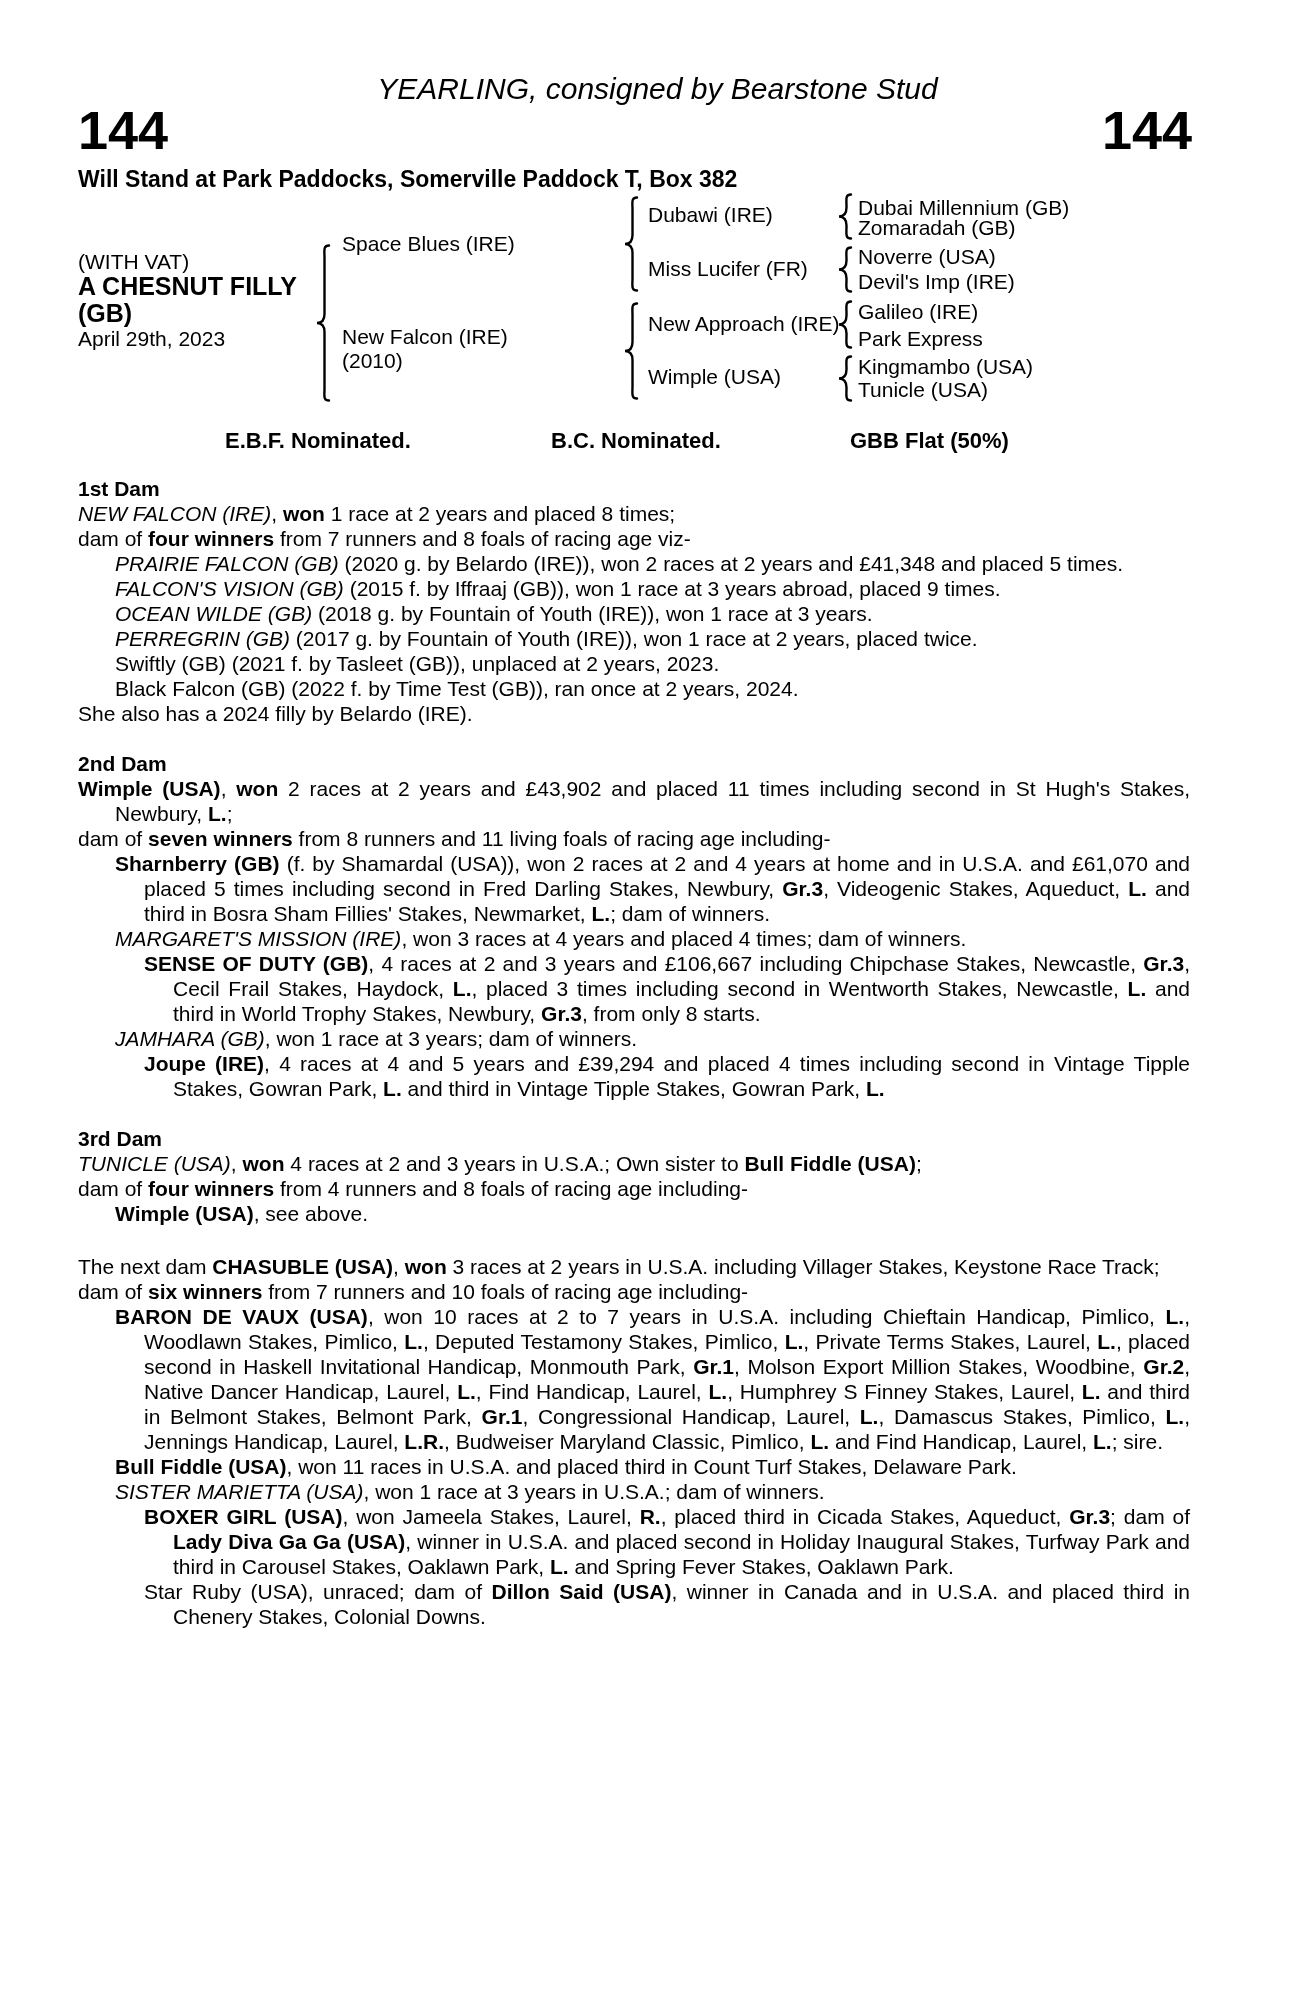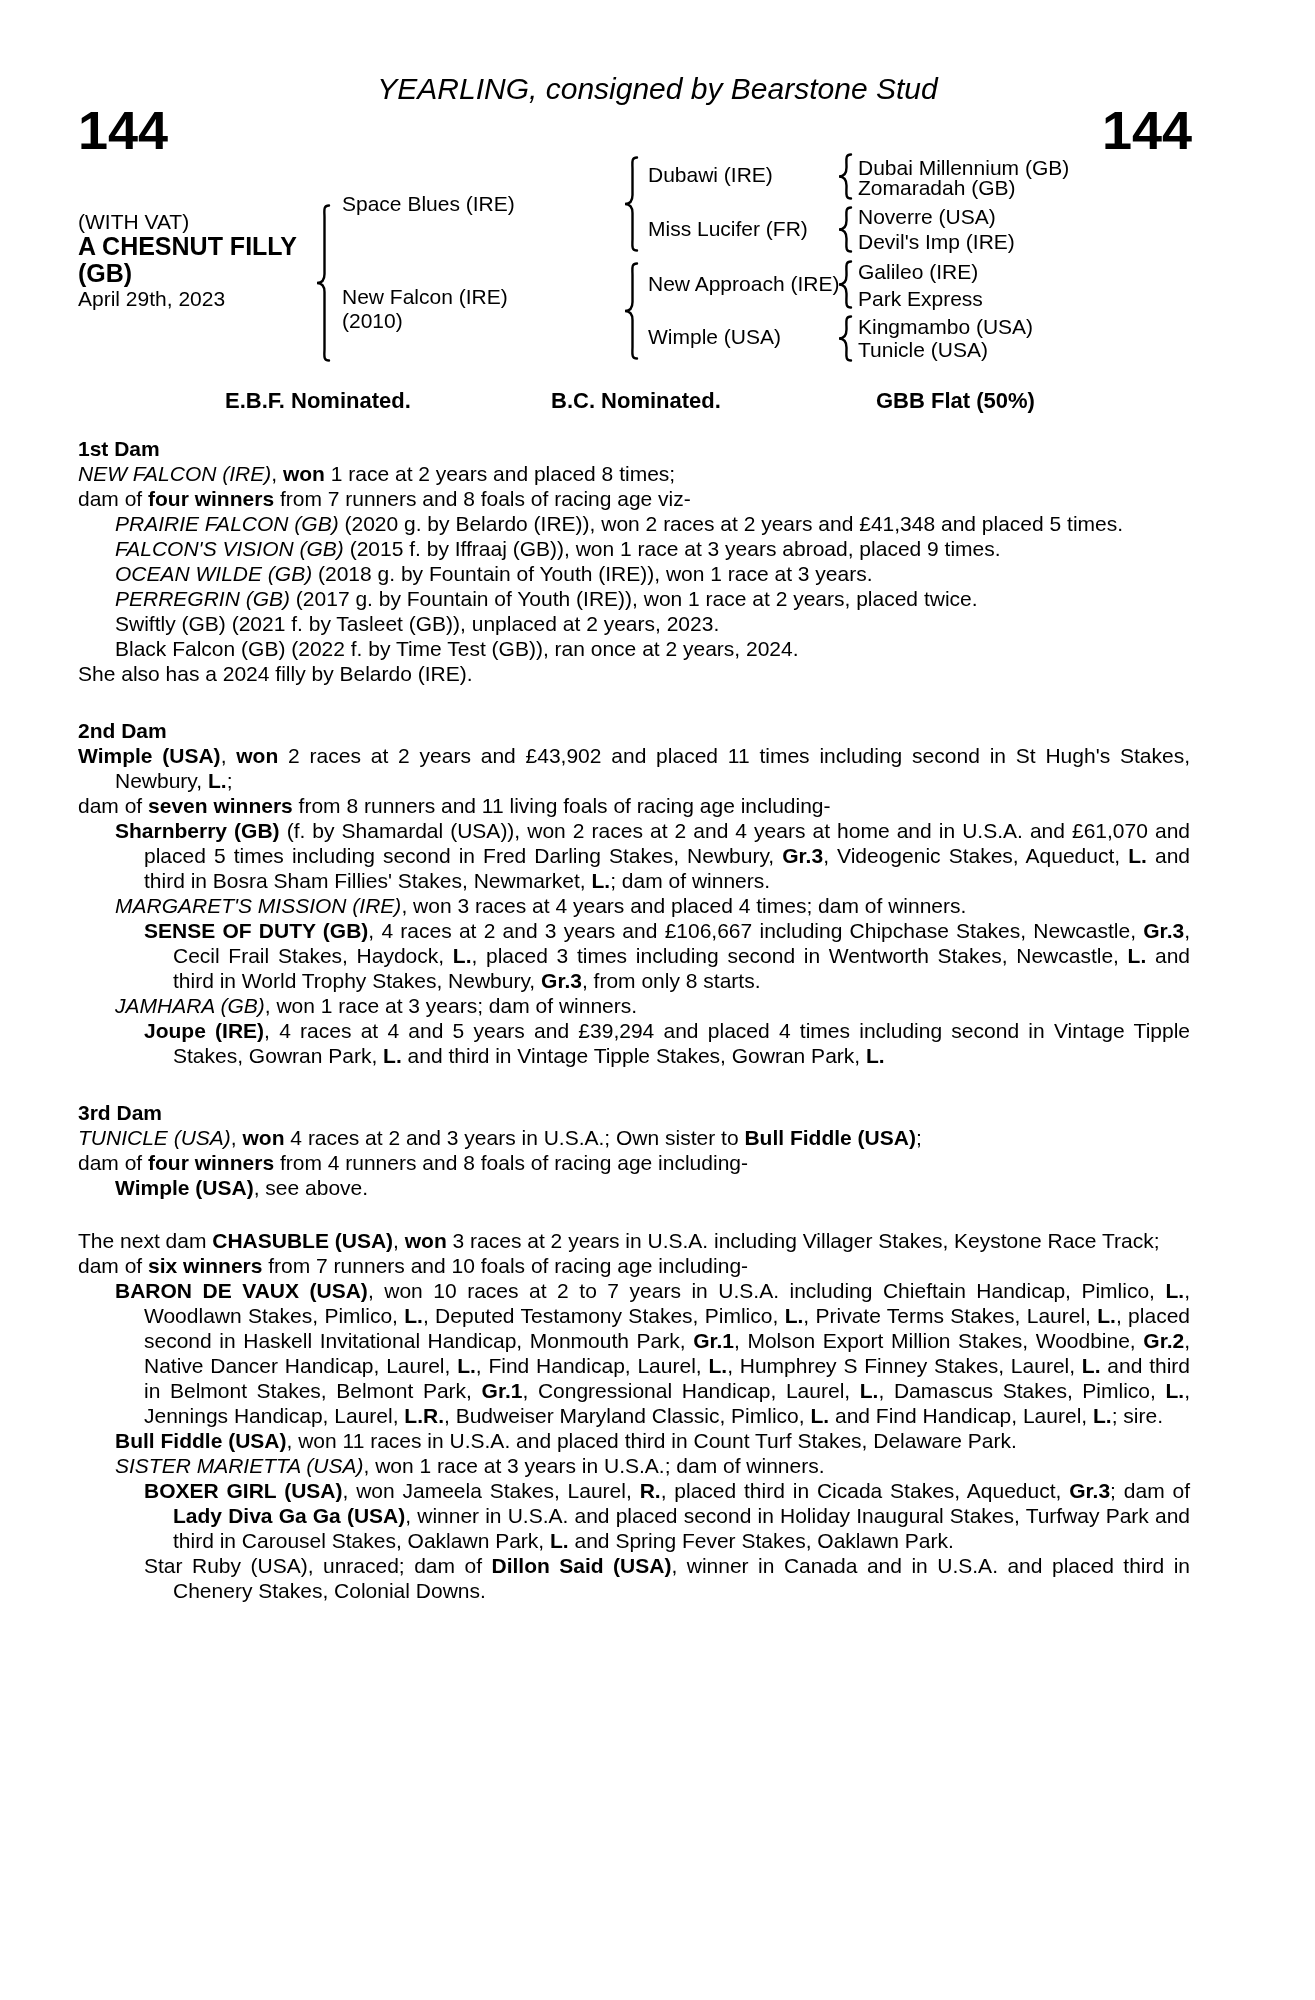--- a/index.html
+++ b/index.html
@@ -60,21 +60,21 @@
     font-weight:bold;
   }
   .noms span{position:absolute;top:0;white-space:nowrap;}
   
   .body-text{
     margin:20px 0 0 78px;
     width:1112px;
     font-size:21px;
     line-height:25px;
   }
-  .section{margin-top:32px;}
+  .section{margin-top:25px;}
   .section:first-child{margin-top:0;}
   .section.gap-large{margin-top:28px;}
   .sec-heading{font-weight:bold;}
   .para{margin:0;text-align:justify;}
   .para.lv0{padding-left:37px;text-indent:-37px;}
   .para.lv1{padding-left:66px;text-indent:-29px;}
   .para.lv2{padding-left:95px;text-indent:-29px;}
   .b{font-weight:bold;}
   .i{font-style:italic;}
 </style>
@@ -83,20 +83,21 @@
 
 <div class="page">
 
   <div class="consignor">YEARLING, consigned by Bearstone Stud</div>
 
   <div class="lotrow">
     <div class="lotnum">144</div>
     <div class="lotnum">144</div>
   </div>
 
+  <div class="standline">Will Stand at Park Paddocks, Somerville Paddock T, Box 382</div>
 
   <div class="pedigree">
 
     <div class="pp" style="left:78px;top:57px">(WITH VAT)</div>
     <div class="pp bold" style="left:78px;top:79px">A CHESNUT FILLY</div>
     <div class="pp bold" style="left:78px;top:106px">(GB)</div>
     <div class="pp" style="left:78px;top:134px">April 29th, 2023</div>
 
     <div class="brace" style="left:312px;top:50px"><svg width="22" height="158" viewBox="0 0 22 158">
           <path d="M17 1.5 C11 1.5 12.5 7 12.5 13 L12.5 70 C12.5 76 10 79 5 79 C10 79 12.5 82 12.5 88 L12.5 145 C12.5 151 11 156.5 17 156.5" fill="none" stroke="#000" stroke-width="2.4" stroke-linecap="round"></path>
@@ -135,21 +136,21 @@
     <div class="pp" style="left:858px;top:77px">Devil's Imp (IRE)</div>
     <div class="pp" style="left:858px;top:107px">Galileo (IRE)</div>
     <div class="pp" style="left:858px;top:134px">Park Express</div>
     <div class="pp" style="left:858px;top:162px">Kingmambo (USA)</div>
     <div class="pp" style="left:858px;top:185px">Tunicle (USA)</div>
   </div>
 
   <div class="noms">
     <span style="left:225px">E.B.F. Nominated.</span>
     <span style="left:551px">B.C. Nominated.</span>
-    <span style="left:876px">GBB Flat (50%)</span>
+    <span style="left:850px">GBB Flat (50%)</span>
   </div>
 
   <div class="body-text" id="sections">
       <div class="section">
         <div class="sec-heading">1st Dam</div>
         <p class="para lv0"><span class="i">NEW FALCON (IRE)</span><span>, </span><span class="b">won</span><span> 1 race at 2 years and placed 8 times;</span></p>
         <p class="para lv0"><span>dam of </span><span class="b">four winners</span><span> from 7 runners and 8 foals of racing age viz-</span></p>
         <p class="para lv1"><span class="i">PRAIRIE FALCON (GB)</span><span> (2020 g. by Belardo (IRE)), won 2 races at 2 years and £41,348 and placed 5 times.</span></p>
         <p class="para lv1"><span class="i">FALCON'S VISION (GB)</span><span> (2015 f. by Iffraaj (GB)), won 1 race at 3 years abroad, placed 9 times.</span></p>
         <p class="para lv1"><span class="i">OCEAN WILDE (GB)</span><span> (2018 g. by Fountain of Youth (IRE)), won 1 race at 3 years.</span></p>

